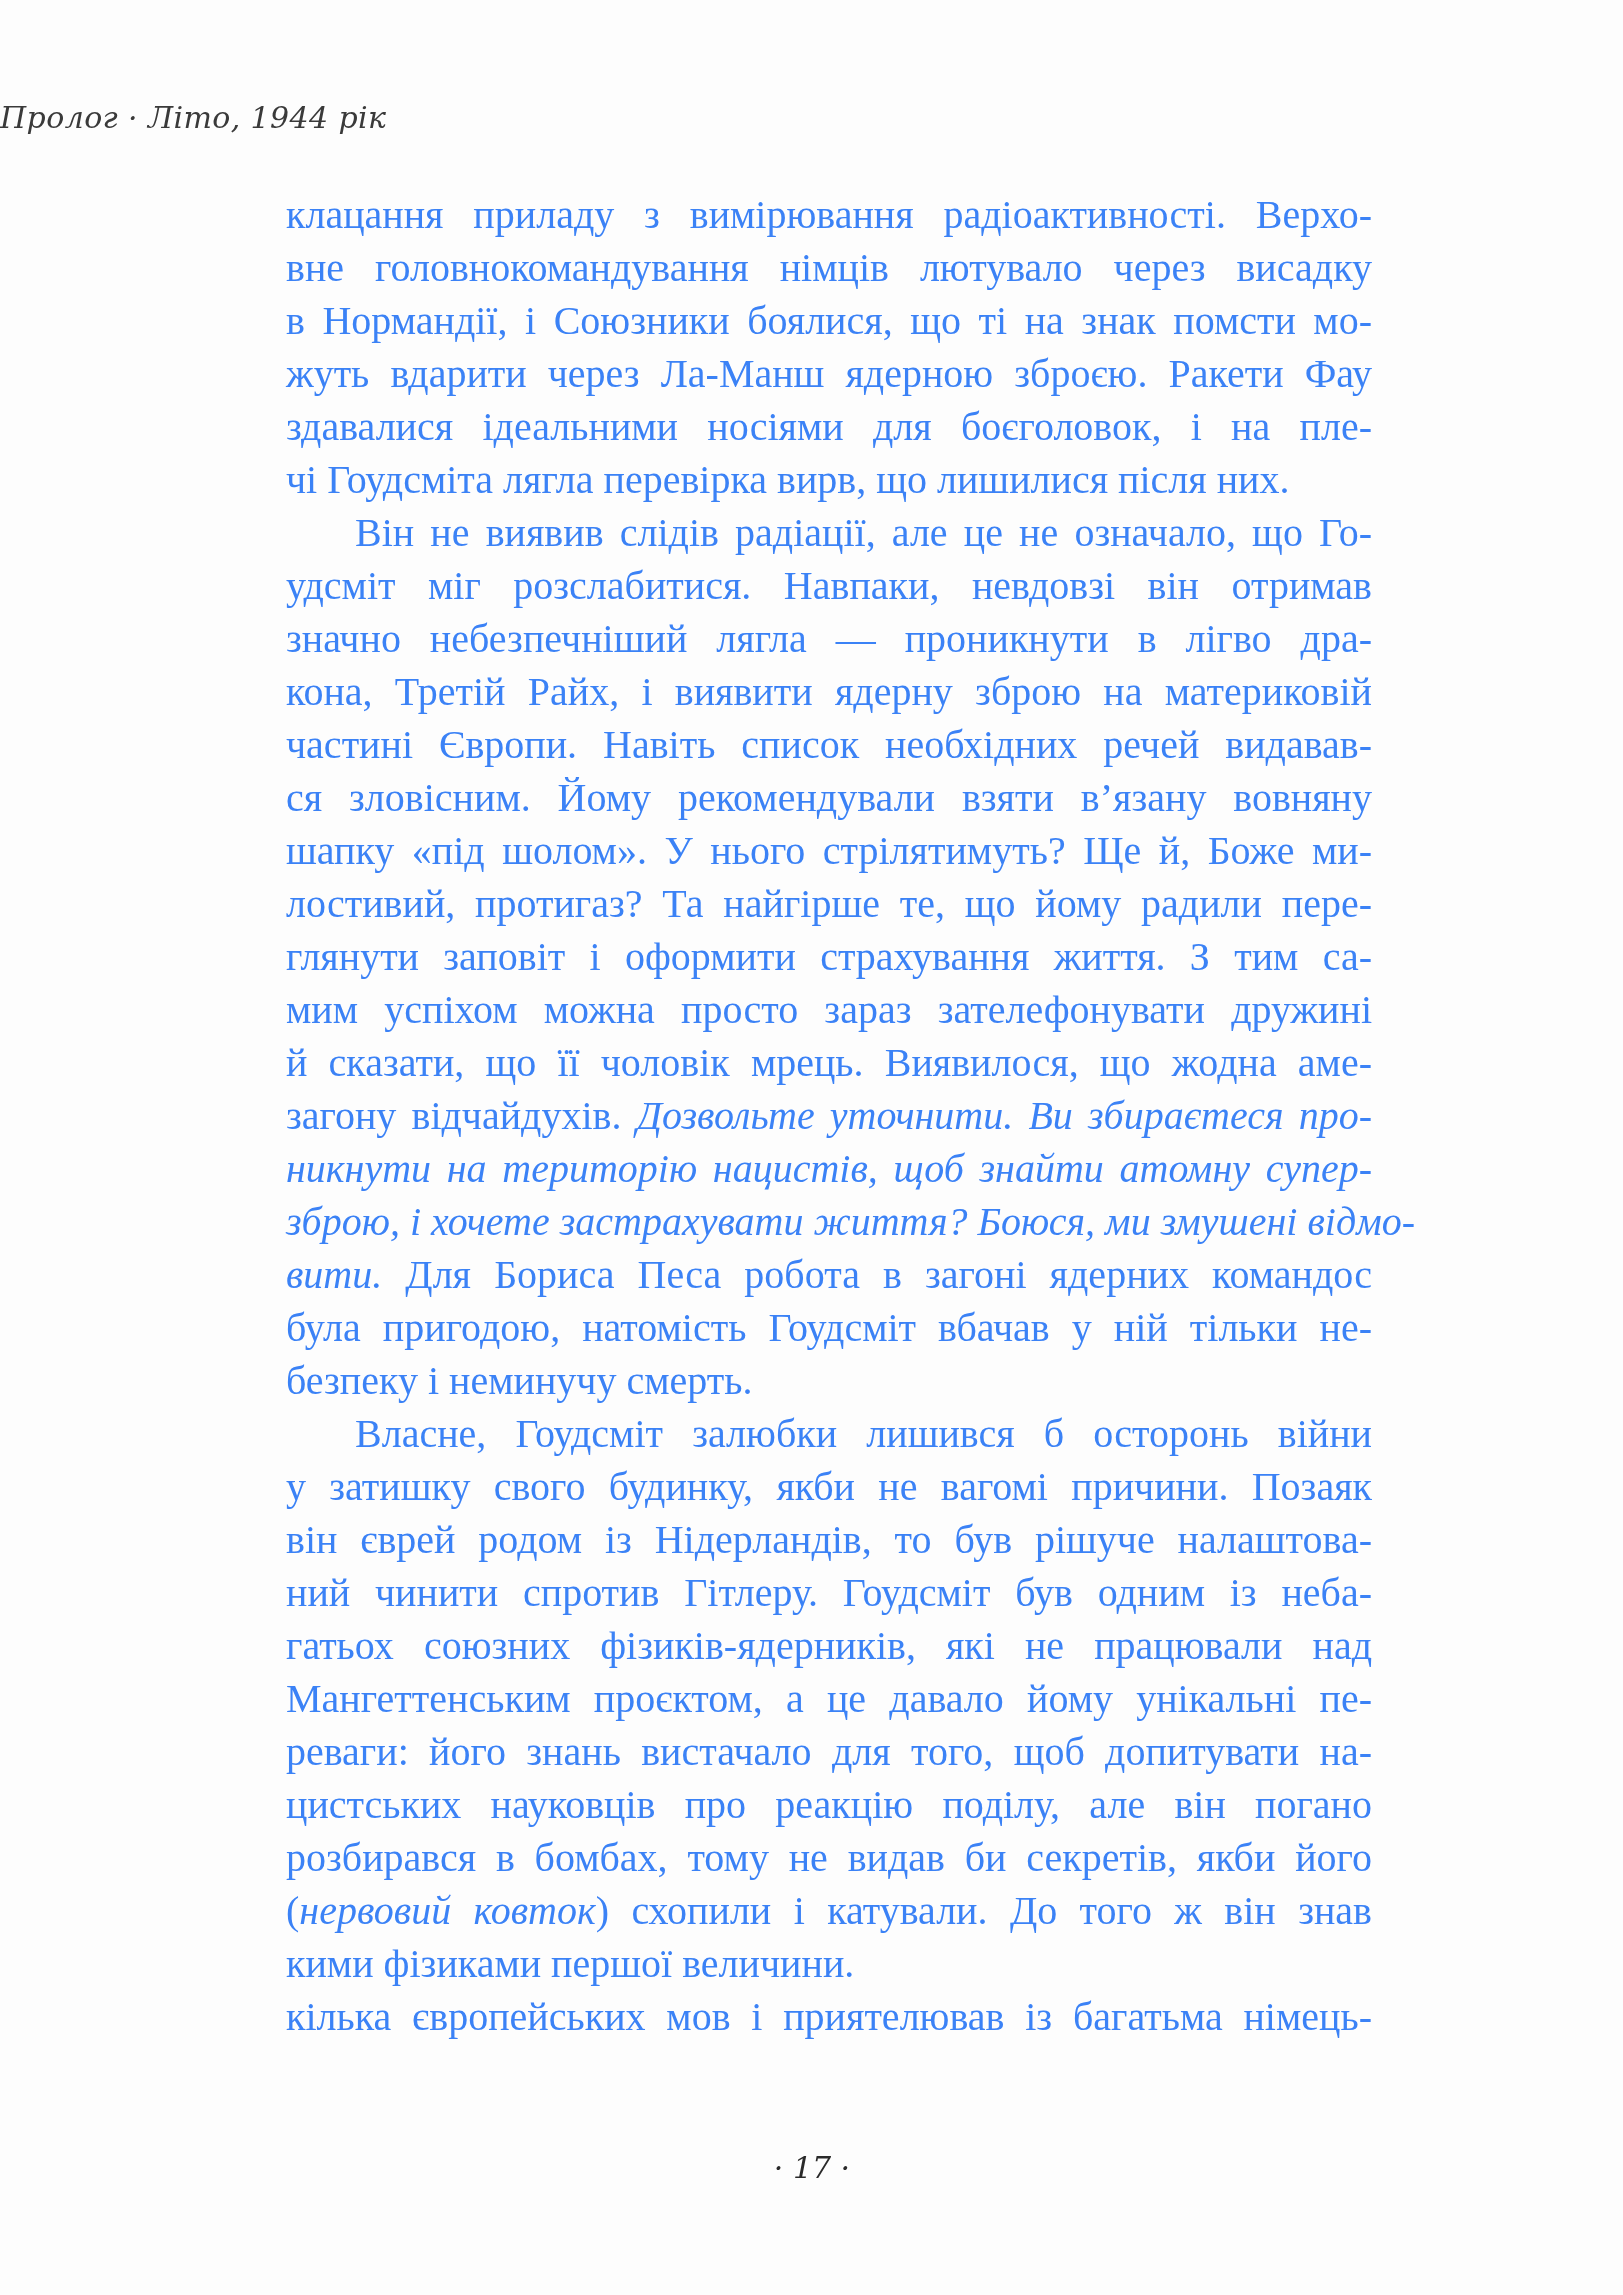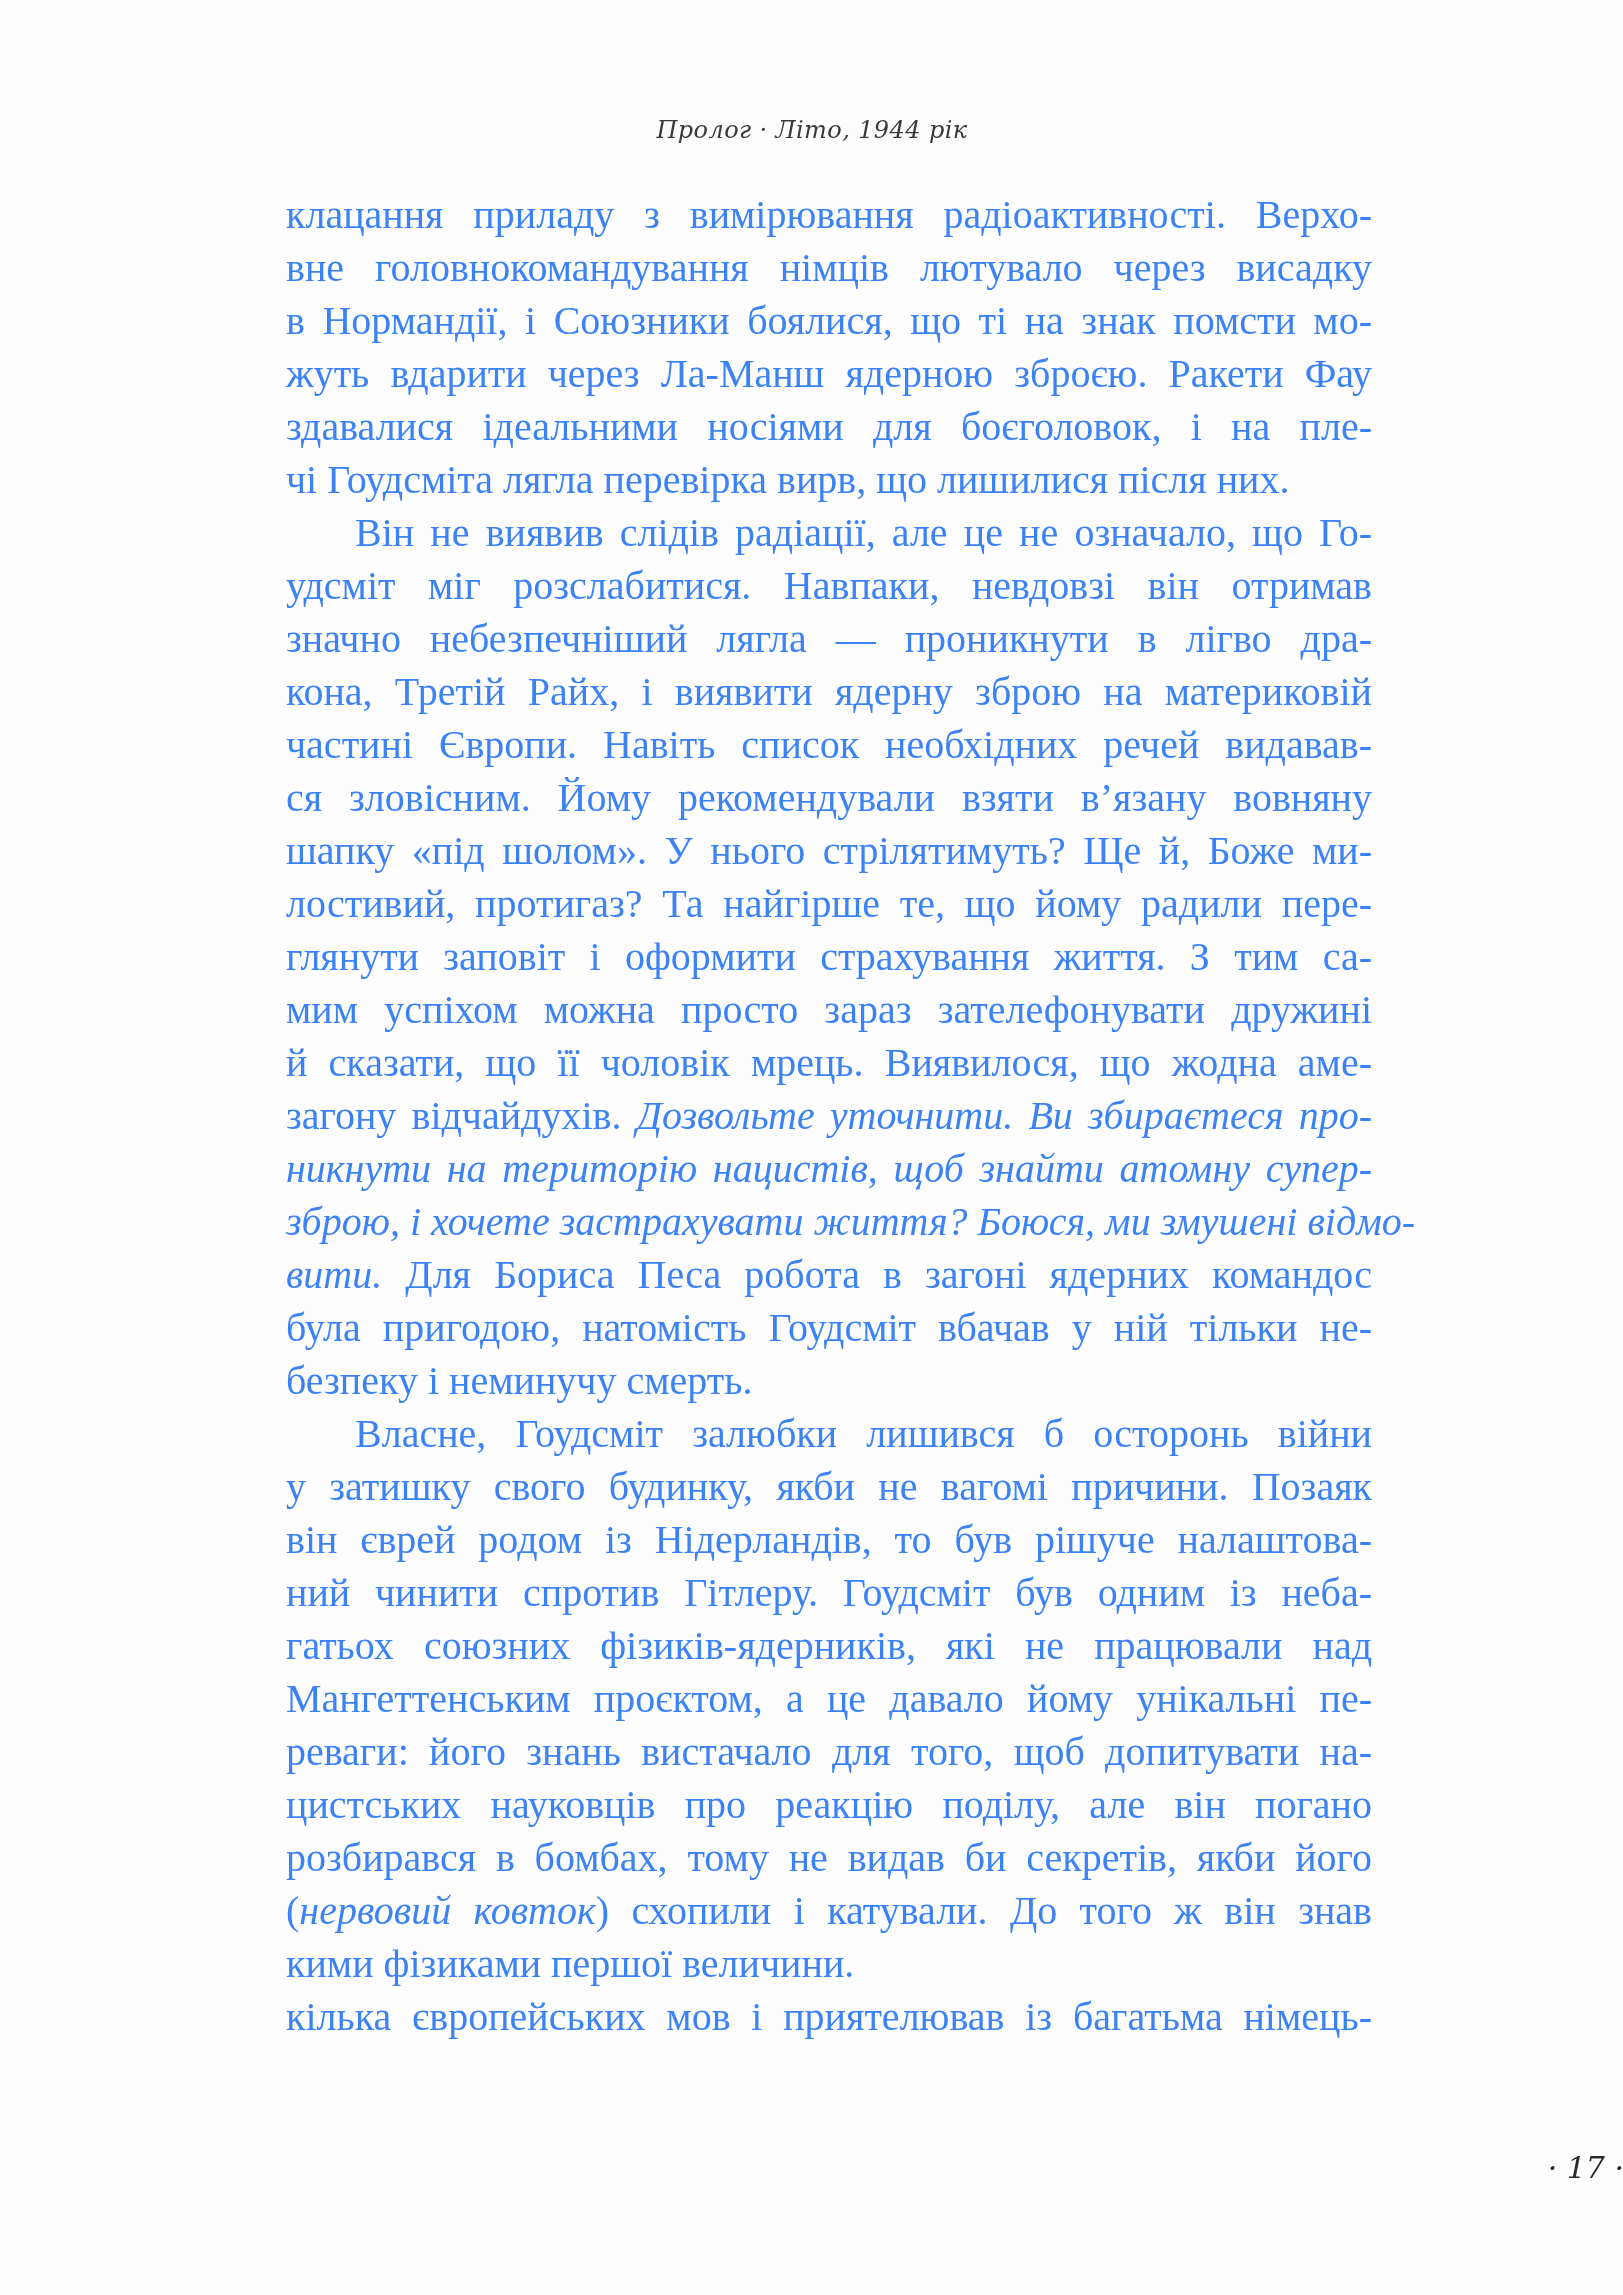--- a/index.html
+++ b/index.html
@@ -1,32 +1,32 @@
 <!DOCTYPE html>
 <html style="font-size:13.5px"><head>
 <meta charset="utf-8">
 <style>
   html, body { margin: 0; padding: 0; background: #fdfdfd; }
   body { width: 1624px; height: 2295px; position: relative; overflow: hidden; }
   .page { position: absolute; left: 0; top: 0; width: 1624px; height: 2295px; background: #fdfdfd; }
   .running-head {
-    position: absolute; top: 116px; left: 0; width: 1624px; text-align: center;
-    font-family: "DejaVu Serif", serif; font-style: italic; font-size: 24px; color: #3a3a3a;
+    position: absolute; top: 100px; left: 0; width: 1624px; 
+    font-family: "DejaVu Serif", serif; font-style: italic; font-size: 30px; color: #3a3a3a;
     letter-spacing: 0.4px;
   }
   .body-text {
     position: absolute; top: 188px; left: 286px; width: 1086px;
     font-family: "Liberation Serif", serif; font-size: 40px; line-height: 53px; color: #3b82f6;
   }
   .line { display: block; white-space: nowrap; text-align: justify; text-align-last: justify; height: 53px; }
   .line.last { text-align-last: left; }
   .line.indent { padding-left: 69px; }
   .line i { font-style: italic; }
   .folio {
-    position: absolute; top: 2150px; left: 0; width: 1624px; text-align: right;
+    position: absolute; top: 2150px; left: 0; width: 1624px; text-align: center;
     font-family: "DejaVu Serif", serif; font-style: italic; font-size: 30px; color: #2a2a2a;
   }
 </style>
 </head>
 <body>
 
 <div class="page">
   <div class="running-head">Пролог · Літо, 1944 рік</div>
   <div class="body-text" id="body-text">
       <div>

